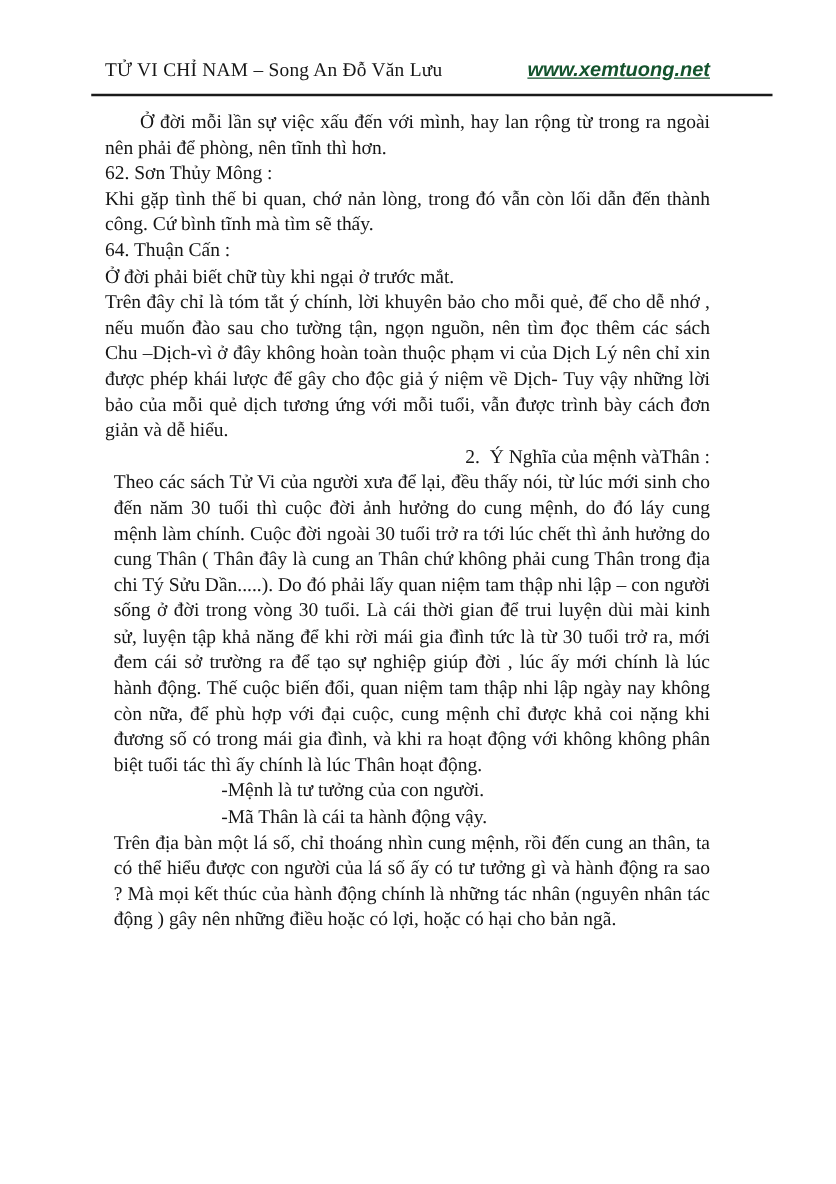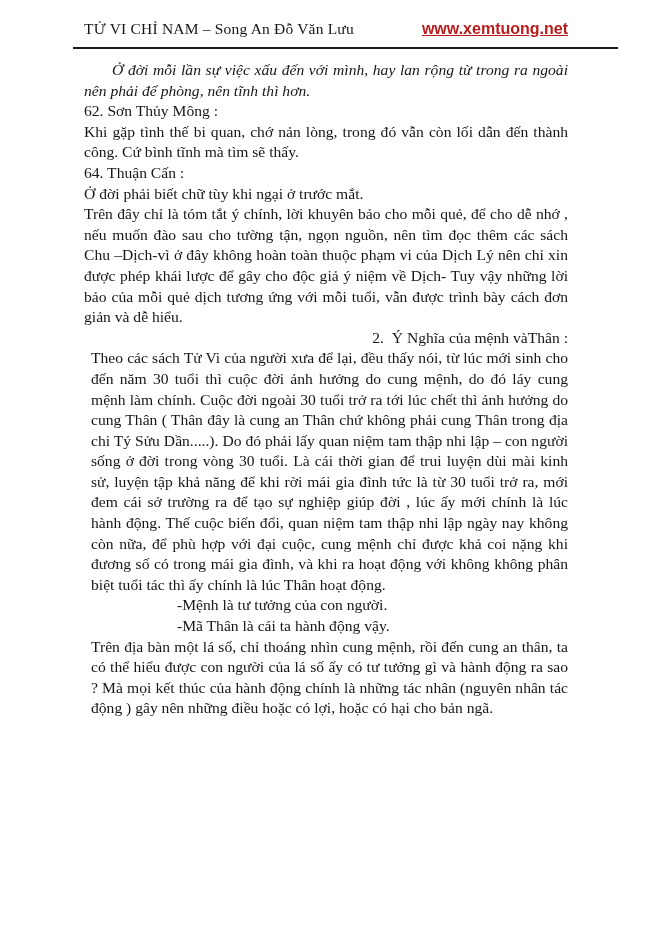--- a/index.html
+++ b/index.html
@@ -4,21 +4,21 @@
 <style>
   html, body { margin: 0; padding: 0; }
   body {
     width: 669px;
     height: 947px;
     background: #ffffff;
     color: #161616;
     font-family: "Liberation Serif", serif;
     overflow: hidden;
   }
-  .page { padding-top: 20px; }
+  .page { padding-top: 48px; }
 
   .header-row {
     margin-left: 84px;
     width: 484px;
     display: flex;
     justify-content: space-between;
     align-items: baseline;
   }
   .doc-title {
     font-size: 15.5px;
@@ -40,34 +40,34 @@
   }
 
   .body-text {
     margin: 11px 0 0 84px;
     width: 484px;
     font-size: 15.6px;
     line-height: 20.6px;
     text-align: justify;
   }
   .body-text p { margin: 0; }
-  p.indent-first { text-indent: 28px; font-style: italic; }
+  p.indent-first { text-indent: 28px; }
   p.plain { }
   p.section-heading { margin-left: 26px; white-space: pre-wrap; text-align: right; }
   p.section { margin-left: 7px; }
   p.hanging { margin-left: 93px; text-align: left; }
 </style>
 </head>
 <body>
 
 <div class="page">
 
   <div class="header-row">
     <span class="doc-title">TỬ VI CHỈ NAM – Song An Đỗ Văn Lưu</span>
-    <a href="#" class="site-link" style="color: #b91c1c;">www.xemtuong.net</a>
+    <a href="#" class="site-link" style="color: #14532d; font-style: italic;">www.xemtuong.net</a>
   </div>
 
   <div class="header-rule"></div>
 
   <div class="body-text">
       <p class="indent-first">Ở đời mỗi lần sự việc xấu đến với mình, hay lan rộng từ trong ra ngoài nên phải để phòng, nên tĩnh thì hơn.</p>
       <p class="plain">62. Sơn Thủy Mông :</p>
       <p class="plain">Khi gặp tình thế bi quan, chớ nản lòng, trong đó vẫn còn lối dẫn đến thành công. Cứ bình tĩnh mà tìm sẽ thấy.</p>
       <p class="plain">64. Thuận Cấn :</p>
       <p class="plain">Ở đời phải biết chữ tùy khi ngại ở trước mắt.</p>

